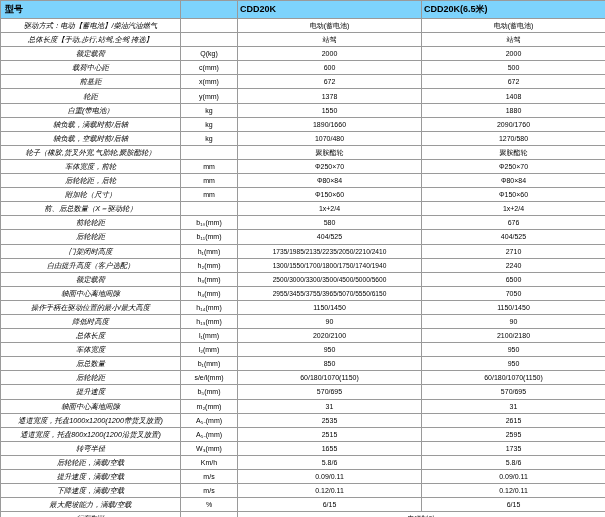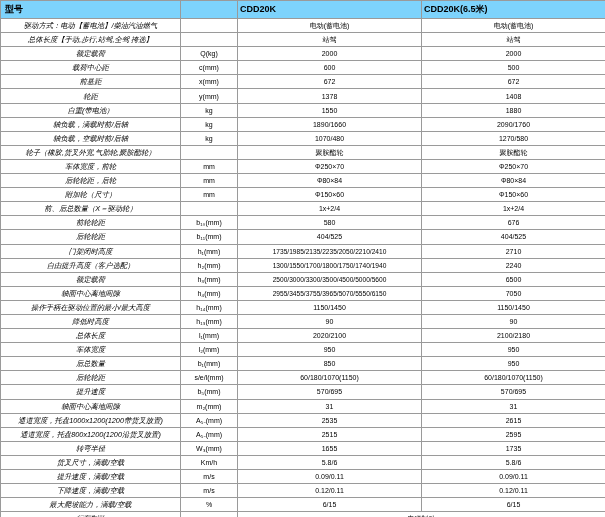--- a/index.html
+++ b/index.html
@@ -260,21 +260,21 @@
         <td class="val">2515</td>
         <td class="val">2595</td>
       </tr>
       <tr>
         <td class="label">转弯半径</td>
         <td class="unit">W₃(mm)</td>
         <td class="val">1655</td>
         <td class="val">1735</td>
       </tr>
       <tr>
-        <td class="label">货叉尺寸，满载/空载</td>
+        <td class="label">后轮轮距，满载/空载</td>
         <td class="unit">Km/h</td>
         <td class="val">5.8/6</td>
         <td class="val">5.8/6</td>
       </tr>
       <tr>
         <td class="label">提升速度，满载/空载</td>
         <td class="unit">m/s</td>
         <td class="val">0.09/0.11</td>
         <td class="val">0.09/0.11</td>
       </tr>

